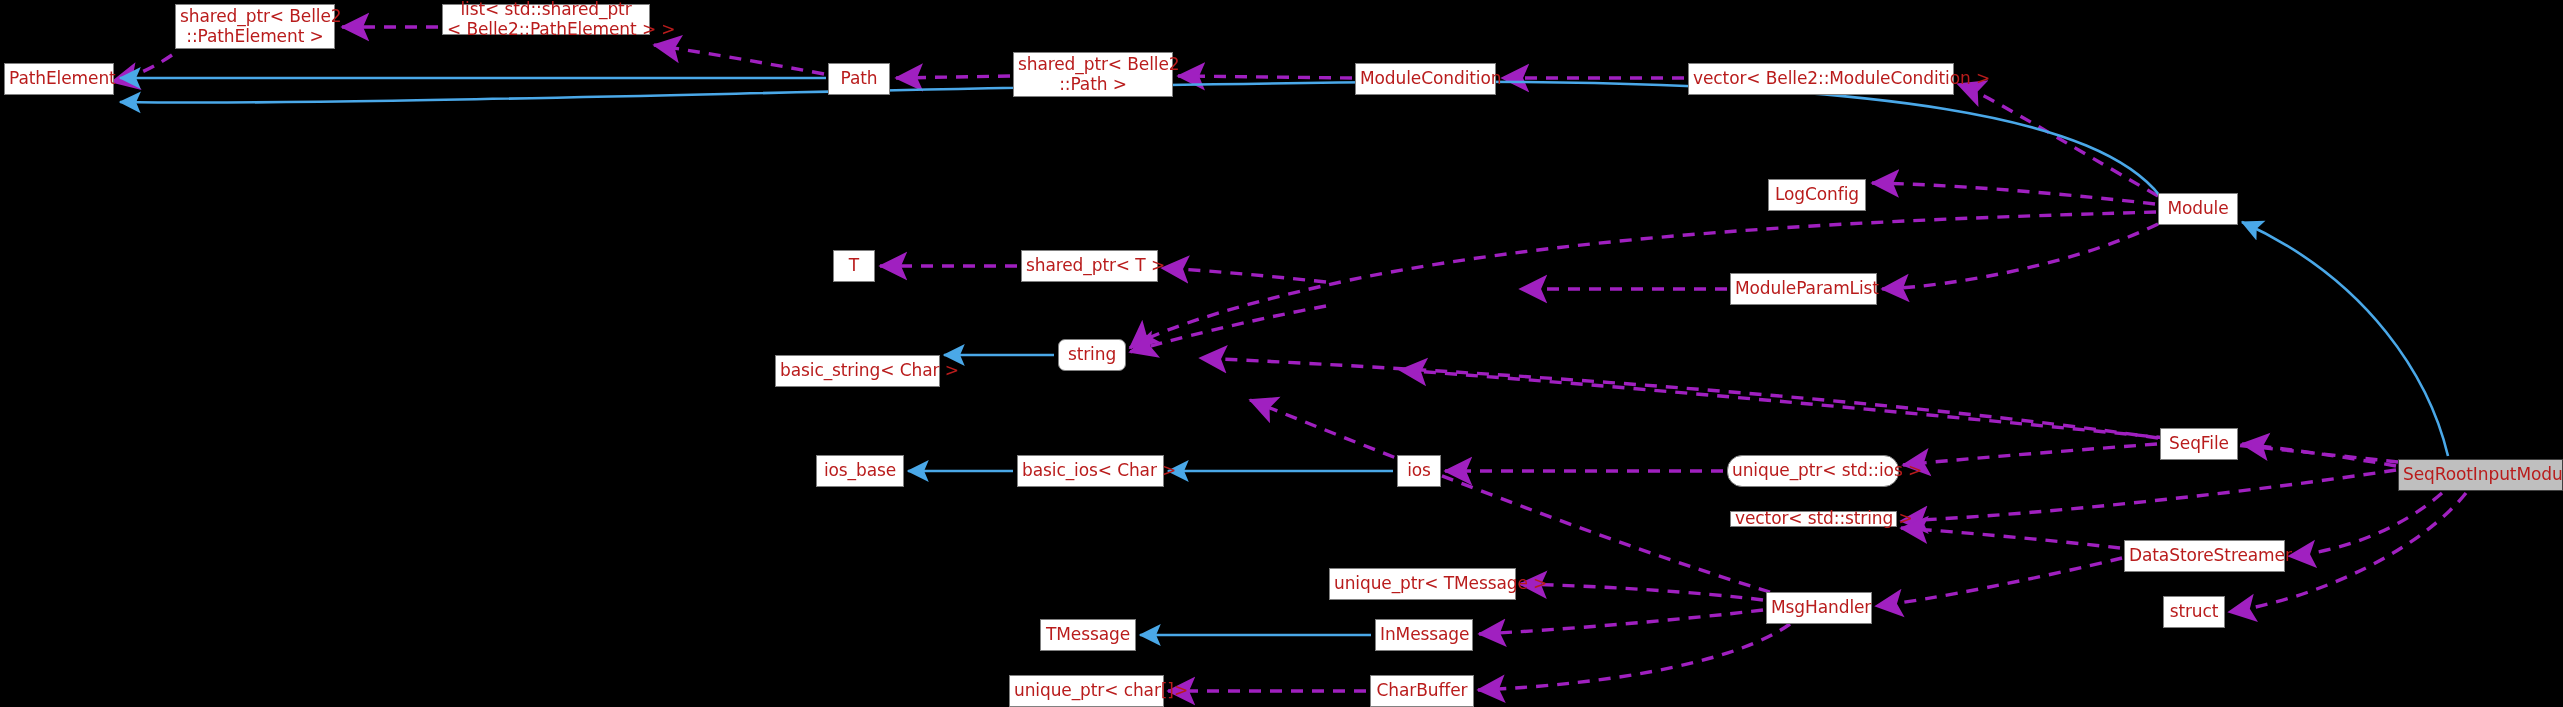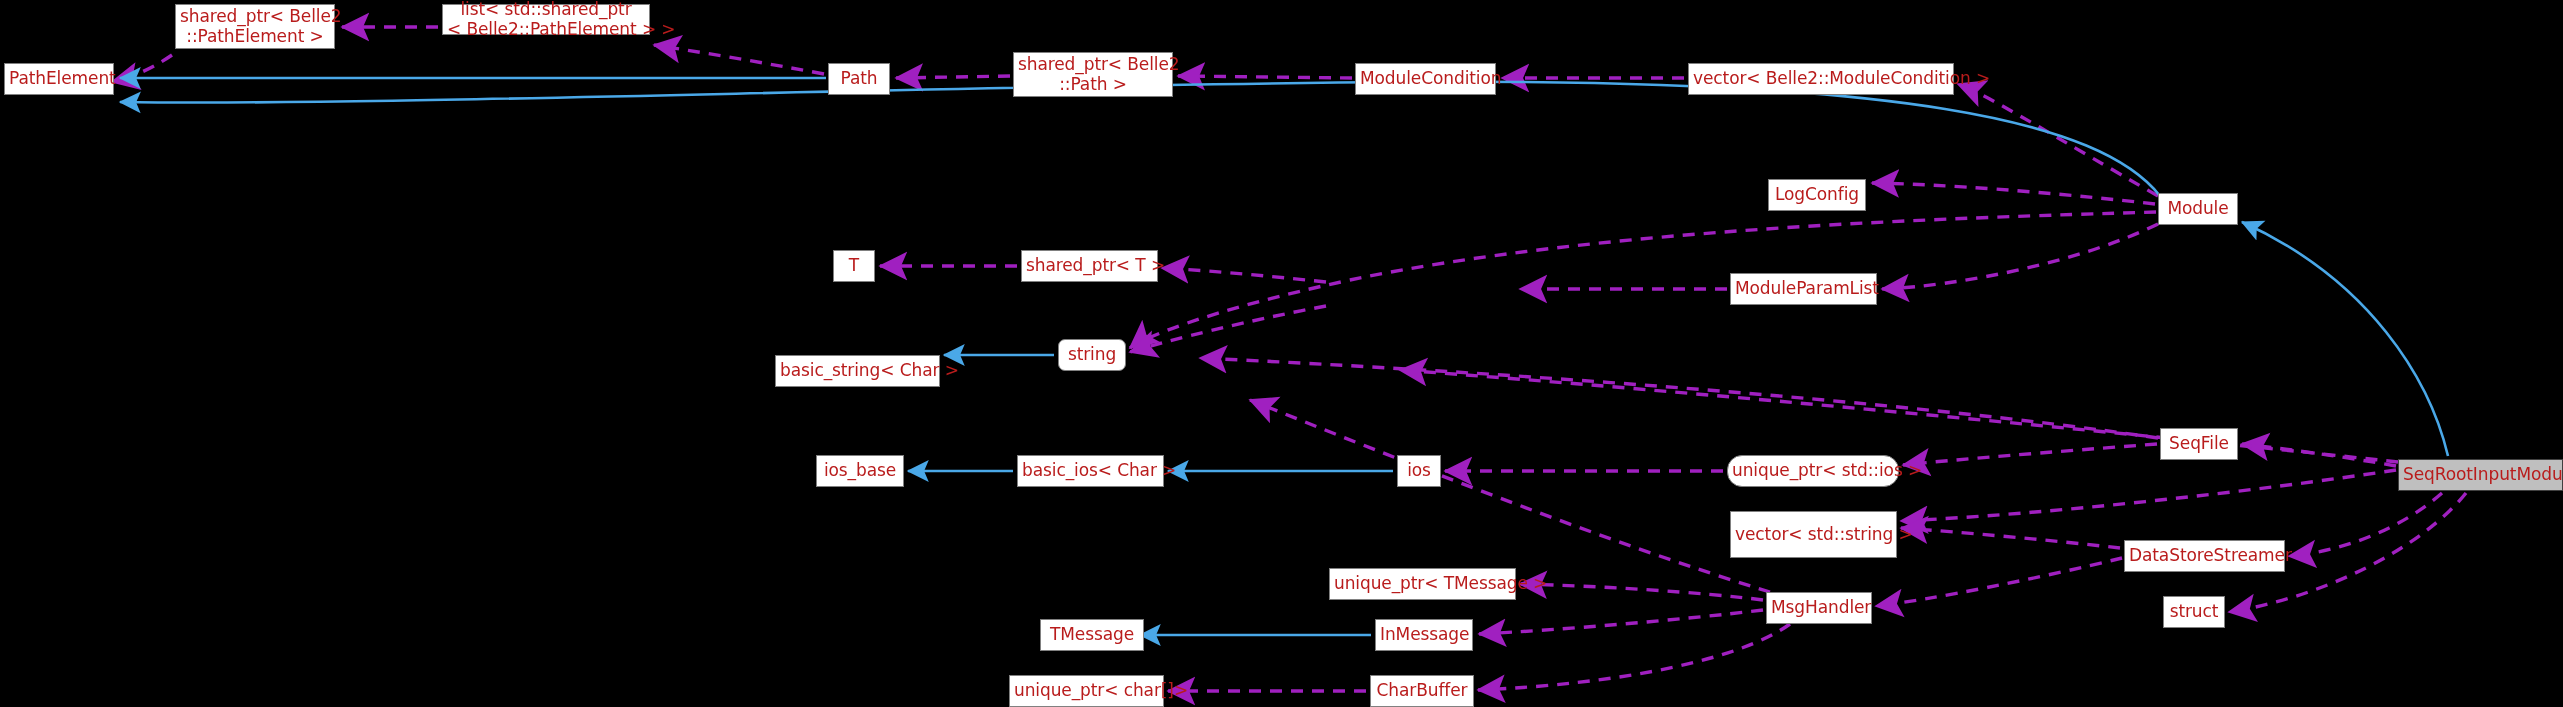--- a/index.html
+++ b/index.html
@@ -123,25 +123,25 @@
       <div class="node" style="left: 833px; top: 250px; width: 42px; height: 32px;"><span class="node-label">T</span></div>
       <div class="node" style="left: 1021px; top: 250px; width: 137px; height: 32px;"><span class="node-label">shared_ptr&lt; T &gt;</span></div>
       <div class="node" style="left: 1730px; top: 273px; width: 147px; height: 32px;"><span class="node-label">ModuleParamList</span></div>
       <div class="node" style="left: 775px; top: 339px; width: 165px; height: 32px; margin-top: 16px;"><span class="node-label">basic_string&lt; Char &gt;</span></div>
       <div class="node" style="left: 1058px; top: 339px; width: 68px; height: 32px; border-radius: 7px;"><span class="node-label">string</span></div>
       <div class="node" style="left: 816px; top: 455px; width: 88px; height: 32px;"><span class="node-label">ios_base</span></div>
       <div class="node" style="left: 1017px; top: 455px; width: 147px; height: 32px;"><span class="node-label">basic_ios&lt; Char &gt;</span></div>
       <div class="node" style="left: 1397px; top: 455px; width: 44px; height: 32px;"><span class="node-label">ios</span></div>
       <div class="node" style="left: 1727px; top: 455px; width: 172px; height: 32px; border-radius: 15px;"><span class="node-label">unique_ptr&lt; std::ios &gt;</span></div>
       <div class="node" style="left: 2160px; top: 428px; width: 78px; height: 32px;"><span class="node-label">SeqFile</span></div>
-      <div class="node" style="left: 1730px; top: 511px; width: 167px; height: 47px;"><span class="node-label">vector&lt; std::string &gt;</span></div>
+      <div class="node" style="left: 1730px; top: 511px; width: 167px; height: 16px;"><span class="node-label">vector&lt; std::string &gt;</span></div>
       <div class="node" style="left: 2124px; top: 540px; width: 161px; height: 32px;"><span class="node-label">DataStoreStreamer</span></div>
       <div class="node" style="left: 1329px; top: 568px; width: 187px; height: 32px;"><span class="node-label">unique_ptr&lt; TMessage &gt;</span></div>
       <div class="node" style="left: 1766px; top: 592px; width: 106px; height: 32px;"><span class="node-label">MsgHandler</span></div>
-      <div class="node" style="left: 1040px; top: 619px; width: 104px; height: 32px;"><span class="node-label">TMessage</span></div>
+      <div class="node" style="left: 1040px; top: 619px; width: 96px; height: 32px;"><span class="node-label">TMessage</span></div>
       <div class="node" style="left: 1375px; top: 619px; width: 98px; height: 32px;"><span class="node-label">InMessage</span></div>
       <div class="node" style="left: 2163px; top: 596px; width: 62px; height: 32px;"><span class="node-label">struct</span></div>
       <div class="node" style="left: 1009px; top: 675px; width: 155px; height: 32px;"><span class="node-label">unique_ptr&lt; char[]&gt;</span></div>
       <div class="node" style="left: 1370px; top: 675px; width: 104px; height: 32px;"><span class="node-label">CharBuffer</span></div>
       <div class="node current" style="left: 2398px; top: 459px; width: 165px; height: 32px;"><span class="node-label">SeqRootInputModule</span></div>
     </div>
 
 </div>
 
 </body></html>

